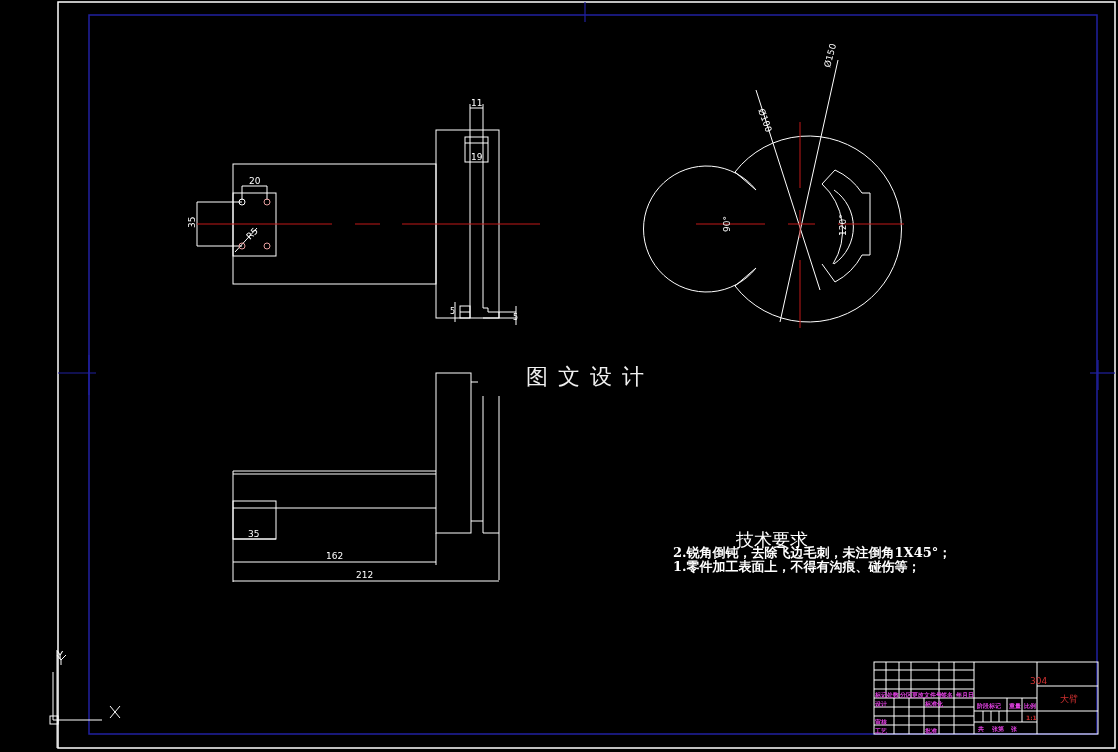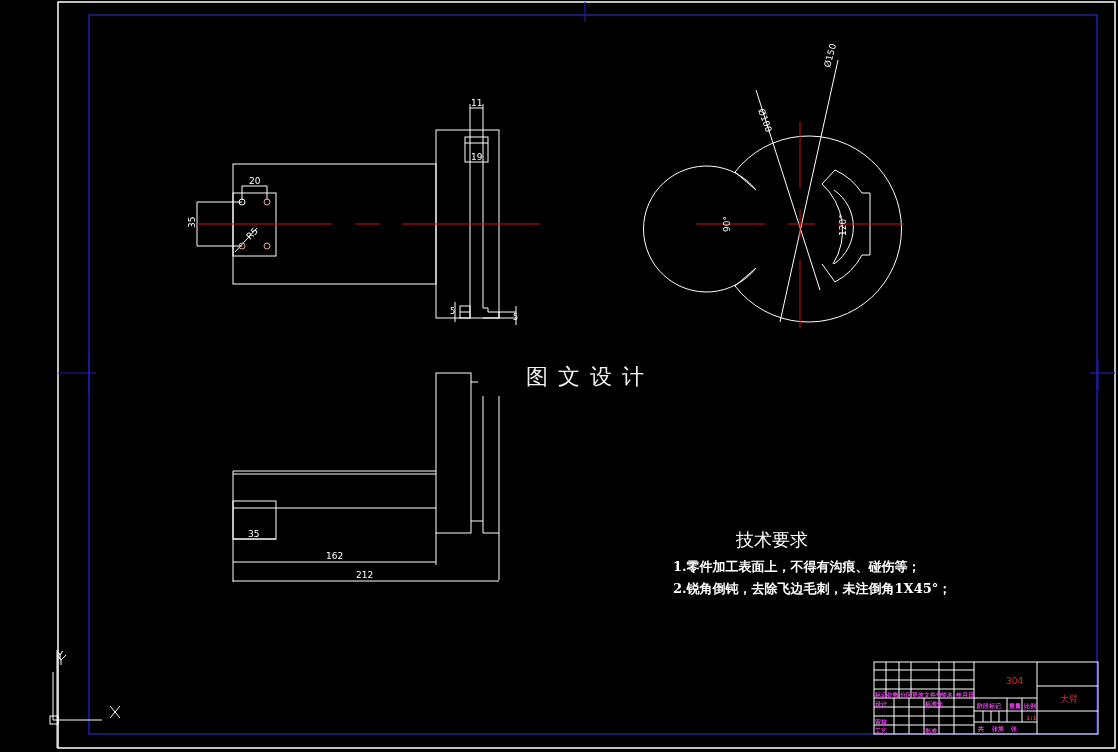--- a/index.html
+++ b/index.html
@@ -173,23 +173,23 @@
     <line x1="909" y1="698" x2="909" y2="734"></line>
     <line x1="924" y1="698" x2="924" y2="734"></line>
     <line x1="939" y1="698" x2="939" y2="734"></line>
     <line x1="954" y1="698" x2="954" y2="734"></line>
   </g>
 </svg>
 
 <div class="overlay-text watermark">图文设计</div>
 <div class="overlay-text tech-title">技术要求</div>
 <div class="overlay-text tech-line" style="top:558px">1.零件加工表面上，不得有沟痕、碰伤等；</div>
-<div class="overlay-text tech-line" style="top:580px">2.锐角倒钝，去除飞边毛刺，未注倒角1X45°；</div>
-
-<div class="tb-red" style="left:1006px;top:676px;">304</div>
+<div class="overlay-text tech-line" style="top:544px">2.锐角倒钝，去除飞边毛刺，未注倒角1X45°；</div>
+
+<div class="tb-red" style="left:1030px;top:676px;">304</div>
 <div class="tb-red" style="left:1060px;top:693px;text-align:center;">大臂</div>
 <div class="tb-text" style="left:1026px;top:714px;color:#d03030;">1:1</div>
 
 <div class="tb-text" style="left:875px;top:691px;">标记</div>
 <div class="tb-text" style="left:887px;top:691px;">处数</div>
 <div class="tb-text" style="left:900px;top:691px;">分区</div>
 <div class="tb-text" style="left:912px;top:691px;">更改文件号</div>
 <div class="tb-text" style="left:941px;top:691px;">签名</div>
 <div class="tb-text" style="left:956px;top:691px;">年月日</div>
 <div class="tb-text" style="left:875px;top:700px;">设计</div>

